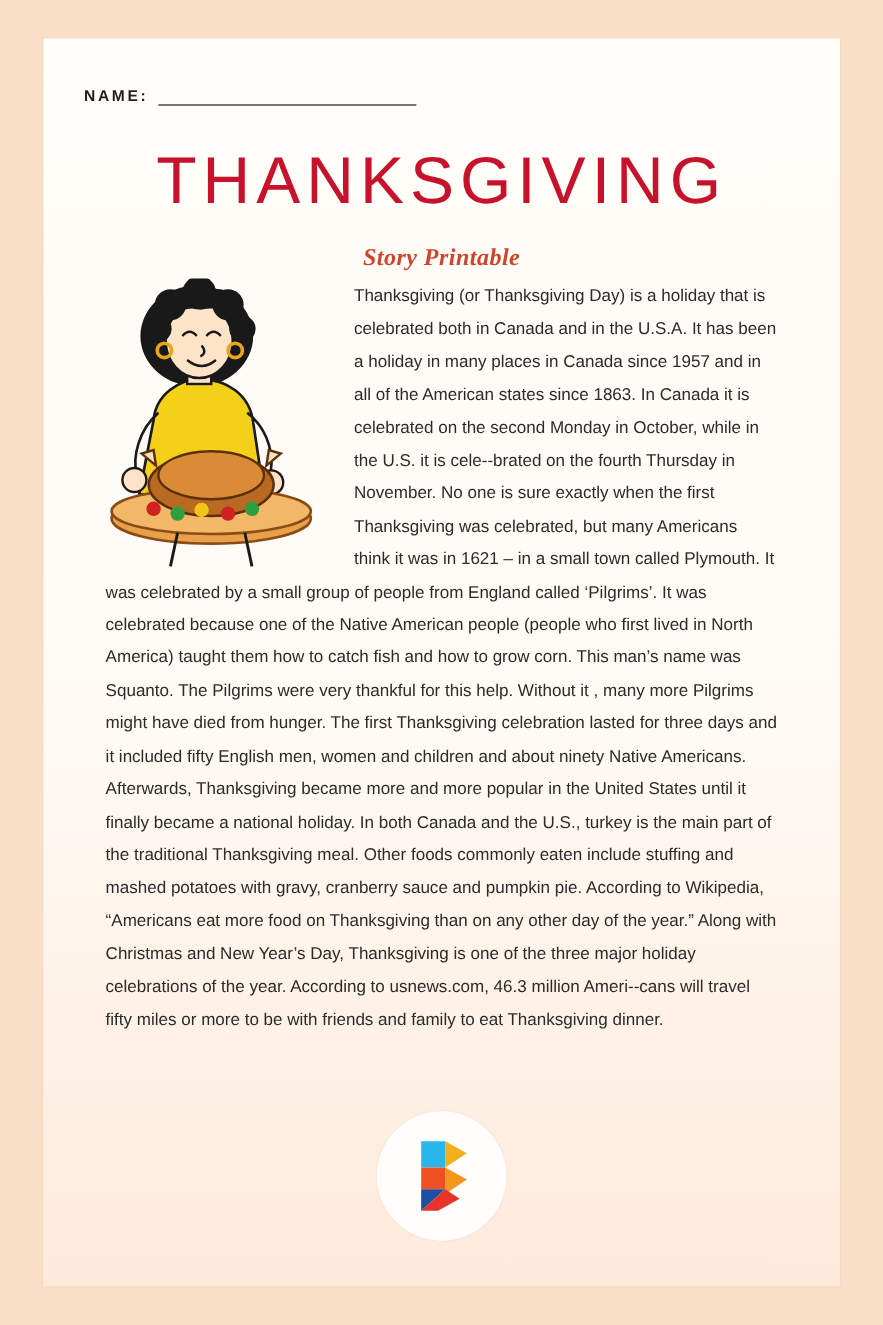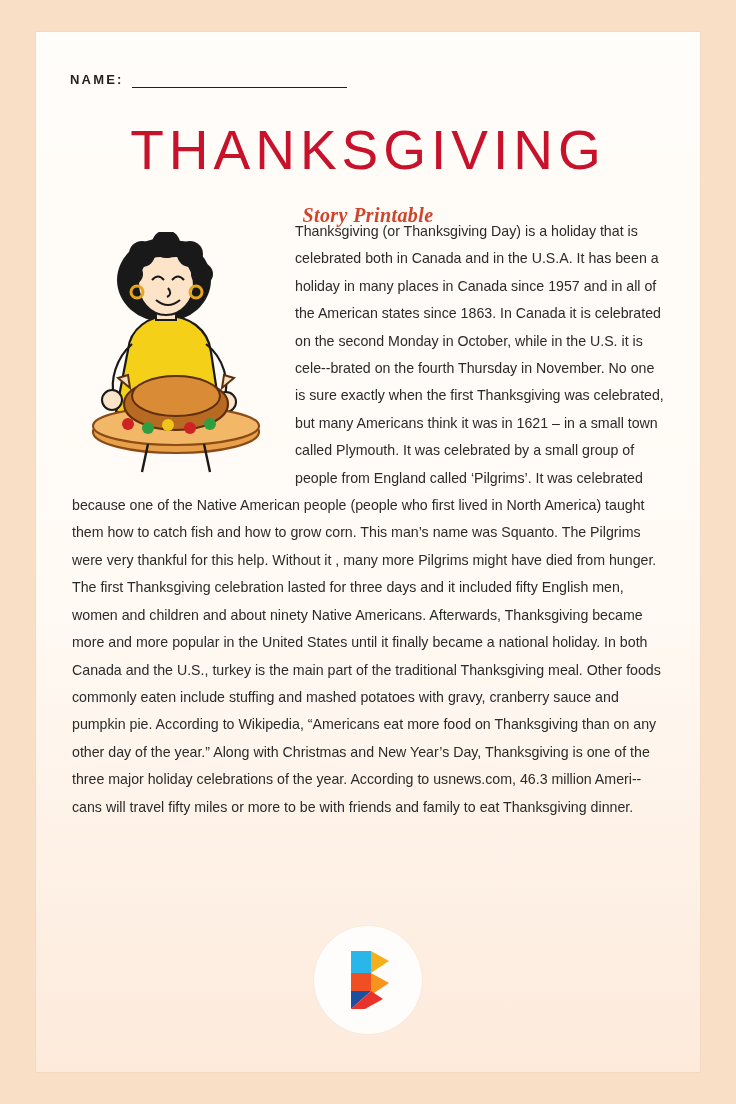--- a/index.html
+++ b/index.html
@@ -94,21 +94,21 @@
     text-align: left;
   }
   .illus {
     float: left;
     width: 215px;
     height: 245px;
     margin: 14px 8px 2px 0;
     position: relative;
   }
   .para {
-    margin: 0;
+    margin: 16px;
   }
 
   
   .illus svg { display: block; }
 
   
   .logo {
     position: absolute;
     left: 50%;
     transform: translateX(-50%);

